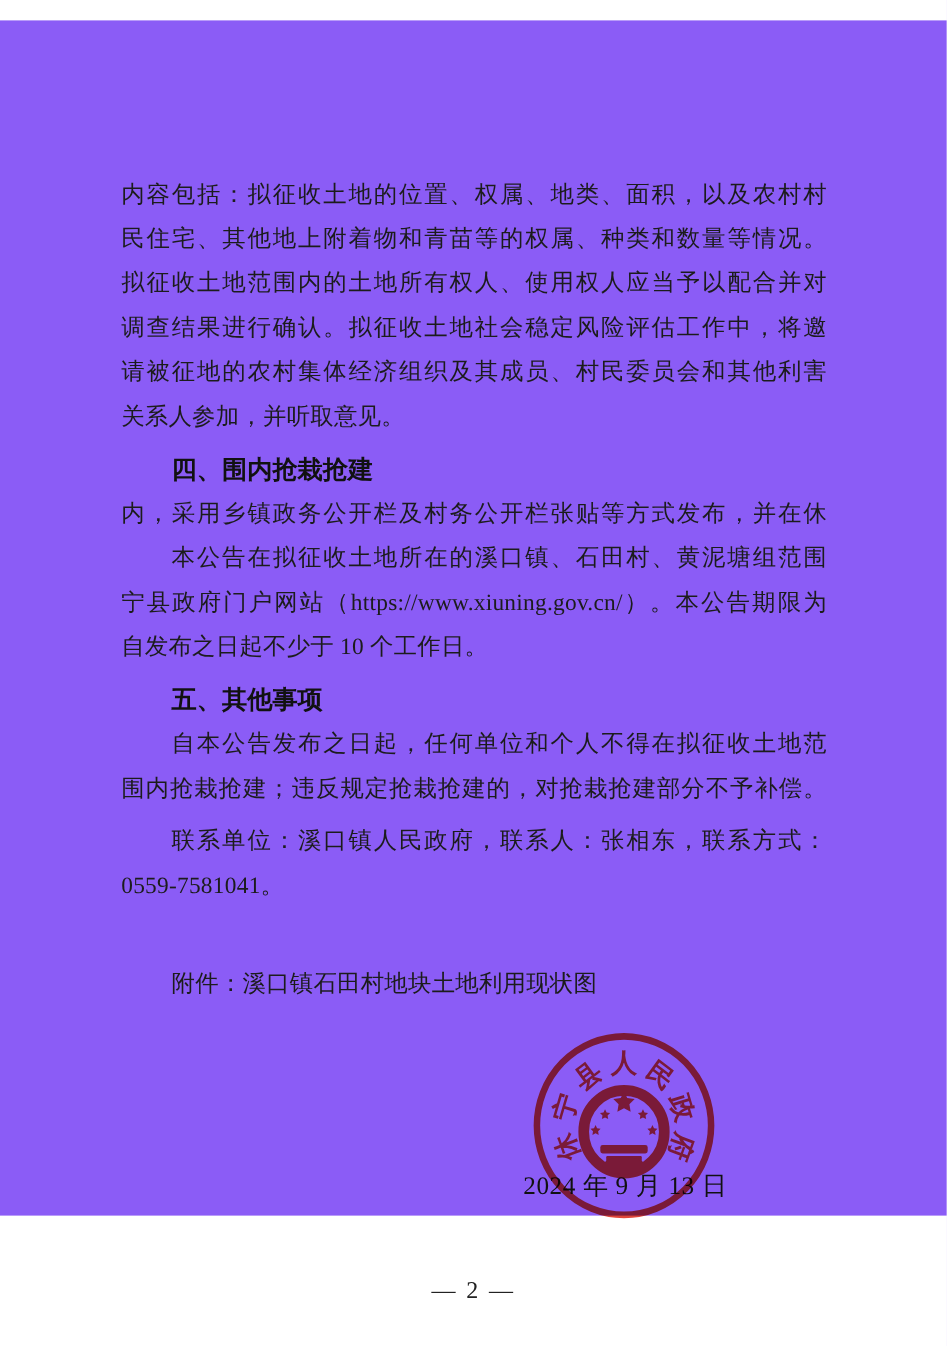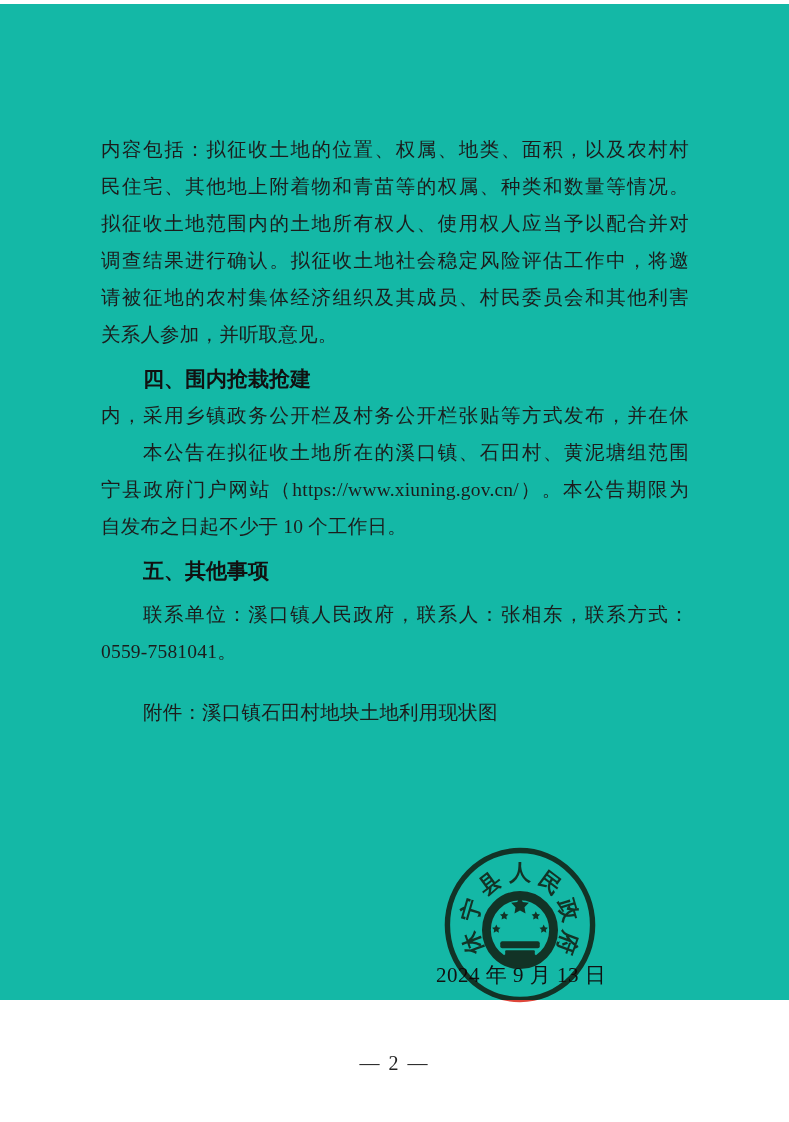--- a/index.html
+++ b/index.html
@@ -5,23 +5,23 @@
   :root { --seal-color: #dd382b; }
   html, body { margin: 0; padding: 0; }
   body {
     width: 789px; height: 1122px;
     background: #ffffff;
     font-family: "Liberation Serif", "DejaVu Serif", serif;
     position: relative;
     overflow: hidden;
   }
   .page {
-    position: absolute; left: 0; top: 4px;
+    position: absolute; left: 0; top: 17px;
     width: 789px; height: 996px;
-    background: #14b8a6;
+    background: #8b5cf6;
   }
   .doc-body {
     position: absolute; left: 101px; top: 127px;
     width: 588px;
     color: #1c1c1c;
   }
   .block { margin: 0; }
   .line {
     font-size: 19.5px;
     line-height: 37px;
@@ -38,21 +38,21 @@
     font-family: "Liberation Sans", "DejaVu Sans", sans-serif;
     font-weight: 700;
     font-size: 21px;
     line-height: 37px;
     height: 37px;
     padding-left: 42px;
     margin-top: 7px;
     color: #111;
   }
   .space-before { margin-top: 7px; }
-  .space-large { margin-top: 24px; }
+  .space-large { margin-top: 45px; }
   .date-line {
     position: absolute; left: 436px; top: 957px;
     font-size: 21px; color: #111;
     letter-spacing: 0.5px;
     white-space: nowrap;
   }
   .seal {
     position: absolute; left: 441px; top: 840px;
     width: 158px; height: 162px;
     mix-blend-mode: multiply;
@@ -91,20 +91,24 @@
         <div class="line last">关系人参加，并听取意见。</div>
       </div>
       <div class="block heading">四、围内抢栽抢建</div>
       <div class="block paragraph">
         <div class="line">内，采用乡镇政务公开栏及村务公开栏张贴等方式发布，并在休</div>
         <div class="line indent">本公告在拟征收土地所在的溪口镇、石田村、黄泥塘组范围</div>
         <div class="line">宁县政府门户网站（https://www.xiuning.gov.cn/）。本公告期限为</div>
         <div class="line last">自发布之日起不少于 10 个工作日。</div>
       </div>
       <div class="block heading">五、其他事项</div>
+      <div class="block paragraph">
+        <div class="line indent">自本公告发布之日起，任何单位和个人不得在拟征收土地范</div>
+        <div class="line">围内抢栽抢建；违反规定抢栽抢建的，对抢栽抢建部分不予补偿。</div>
+      </div>
       <div class="block paragraph space-before">
         <div class="line indent">联系单位：溪口镇人民政府，联系人：张相东，联系方式：</div>
         <div class="line last">0559-7581041。</div>
       </div>
       <div class="block paragraph space-large">
         <div class="line last indent">附件：溪口镇石田村地块土地利用现状图</div>
       </div>
     </div>
 
   <div class="date-line">2024 年 9 月 13 日</div>

